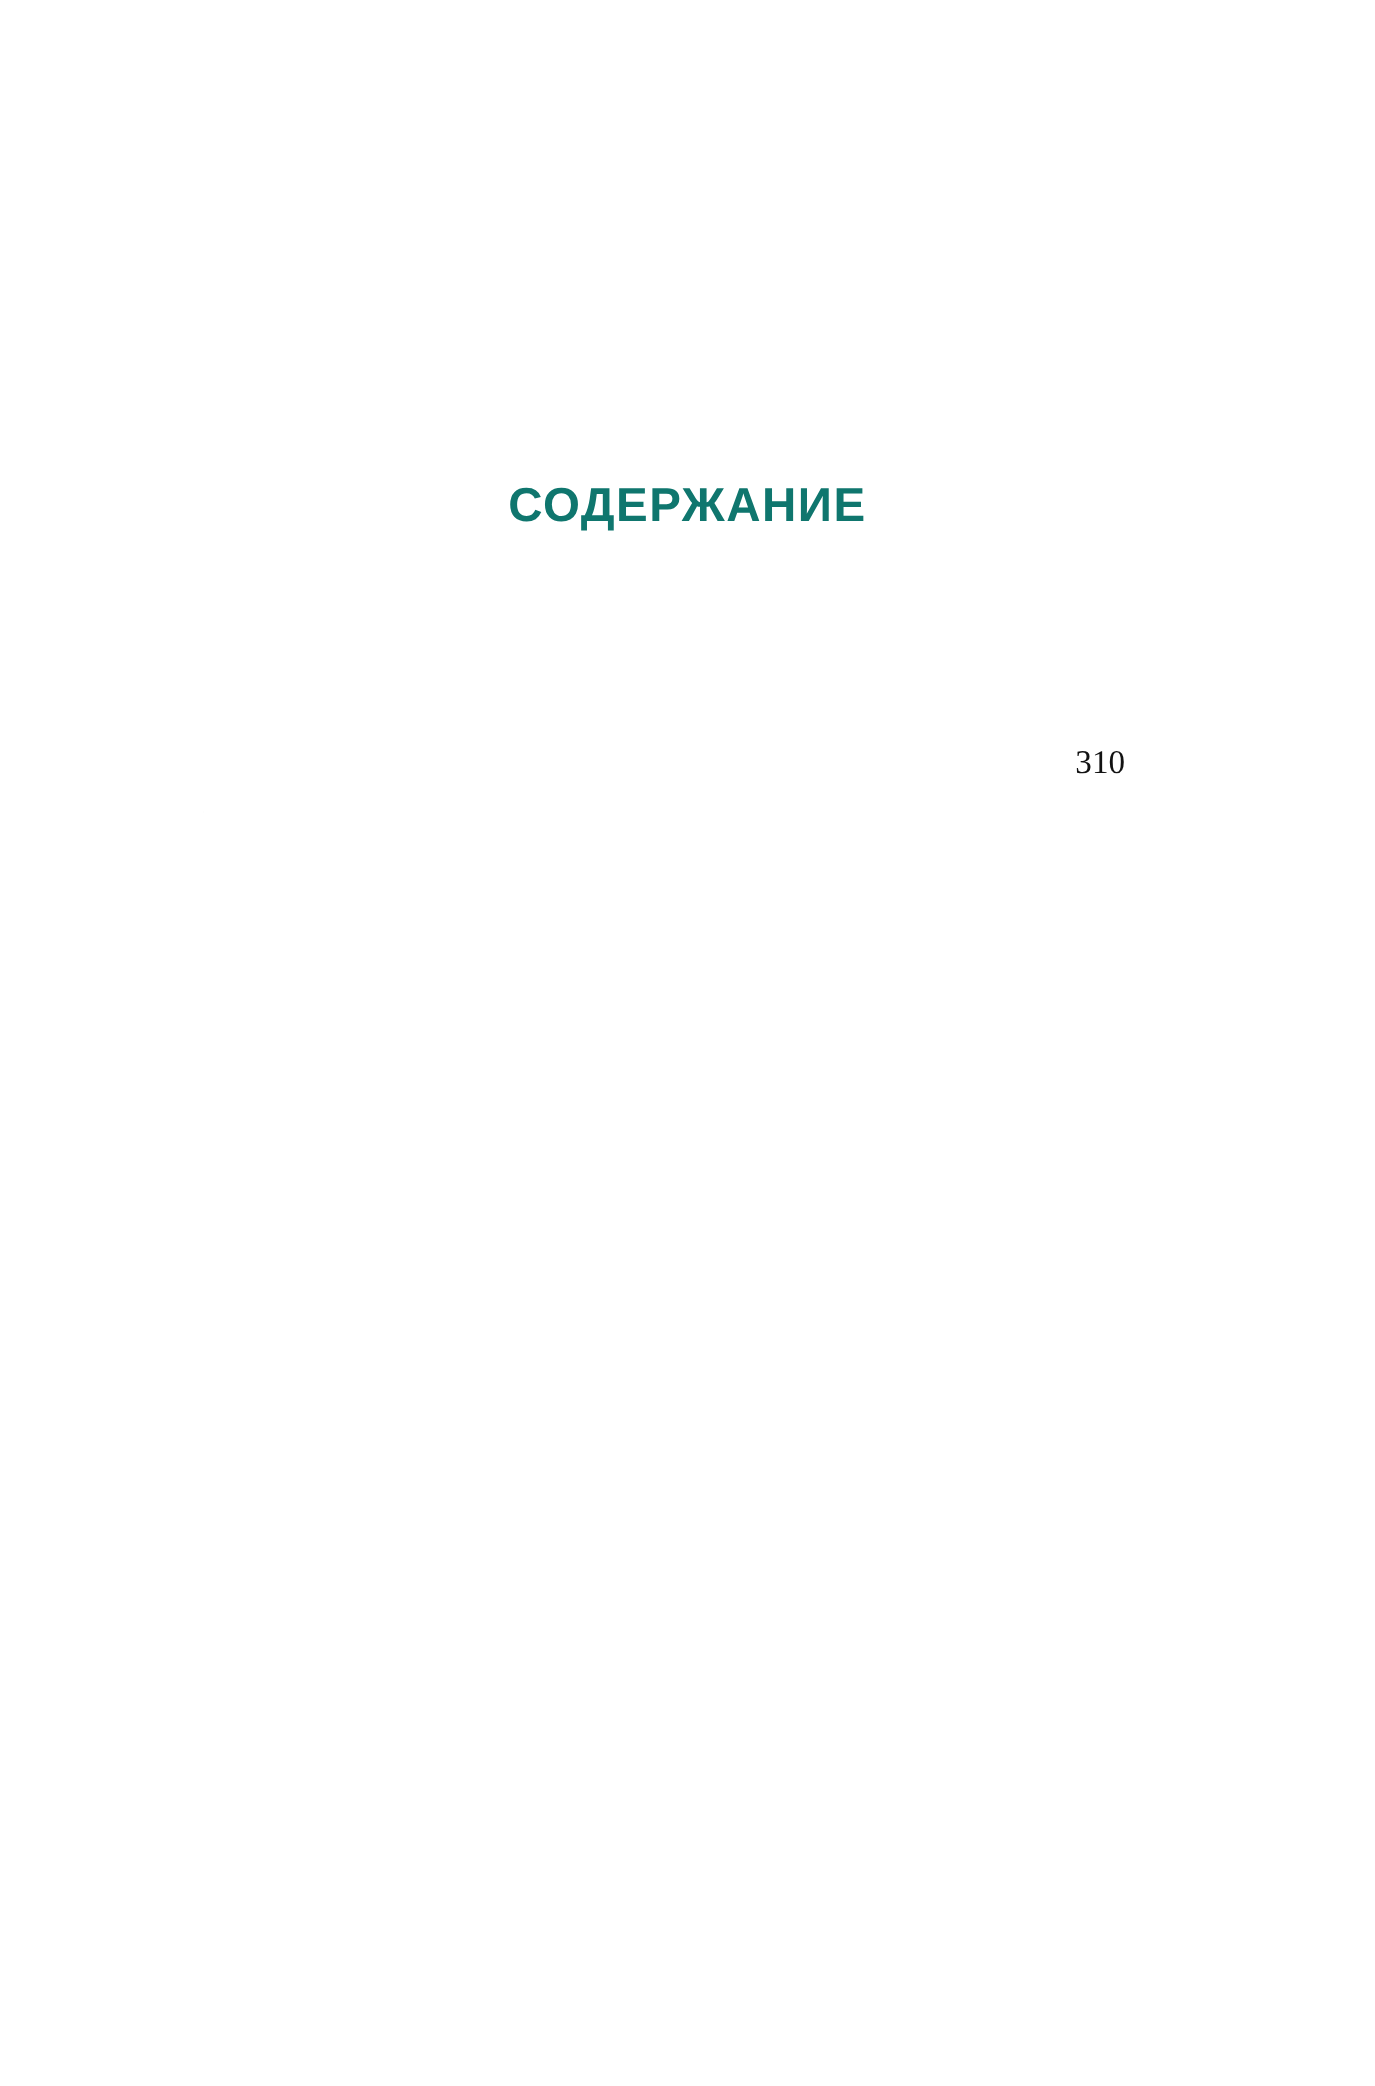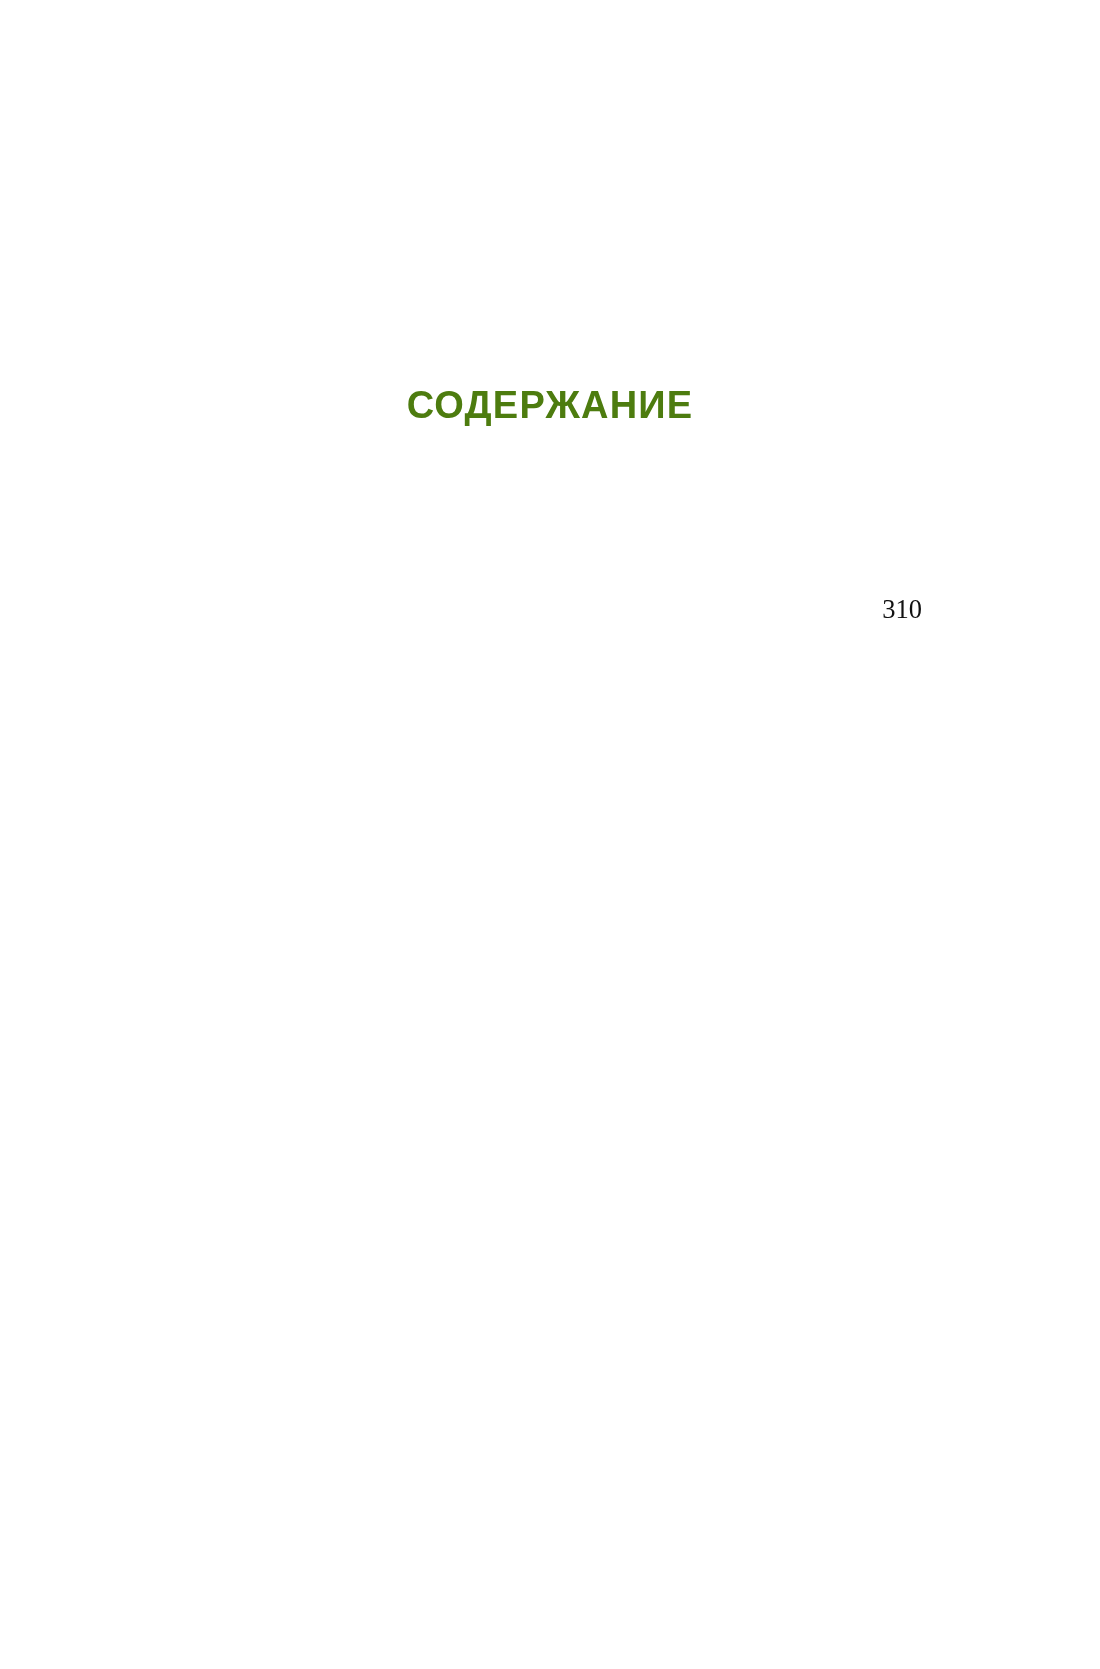--- a/index.html
+++ b/index.html
@@ -28,28 +28,28 @@
   .toc-title {
     position: absolute;
     top: 384px;
     left: 0;
     width: 1100px;
     text-align: center;
     font-family: "Liberation Sans", "DejaVu Sans", sans-serif;
     font-weight: 700;
     font-size: 38px;
     letter-spacing: 1.2px;
-    color: #4d7c0f;
+    color: #0f766e;
   }
 
   
   .toc-body {
     position: absolute;
     top: 594px;
-    left: 185px;
+    left: 163px;
     width: 737px;
   }
 
   .toc-group {
     margin-bottom: 21px;
   }
   .toc-group.back-matter-start {
     margin-top: 40px;
   }
 

